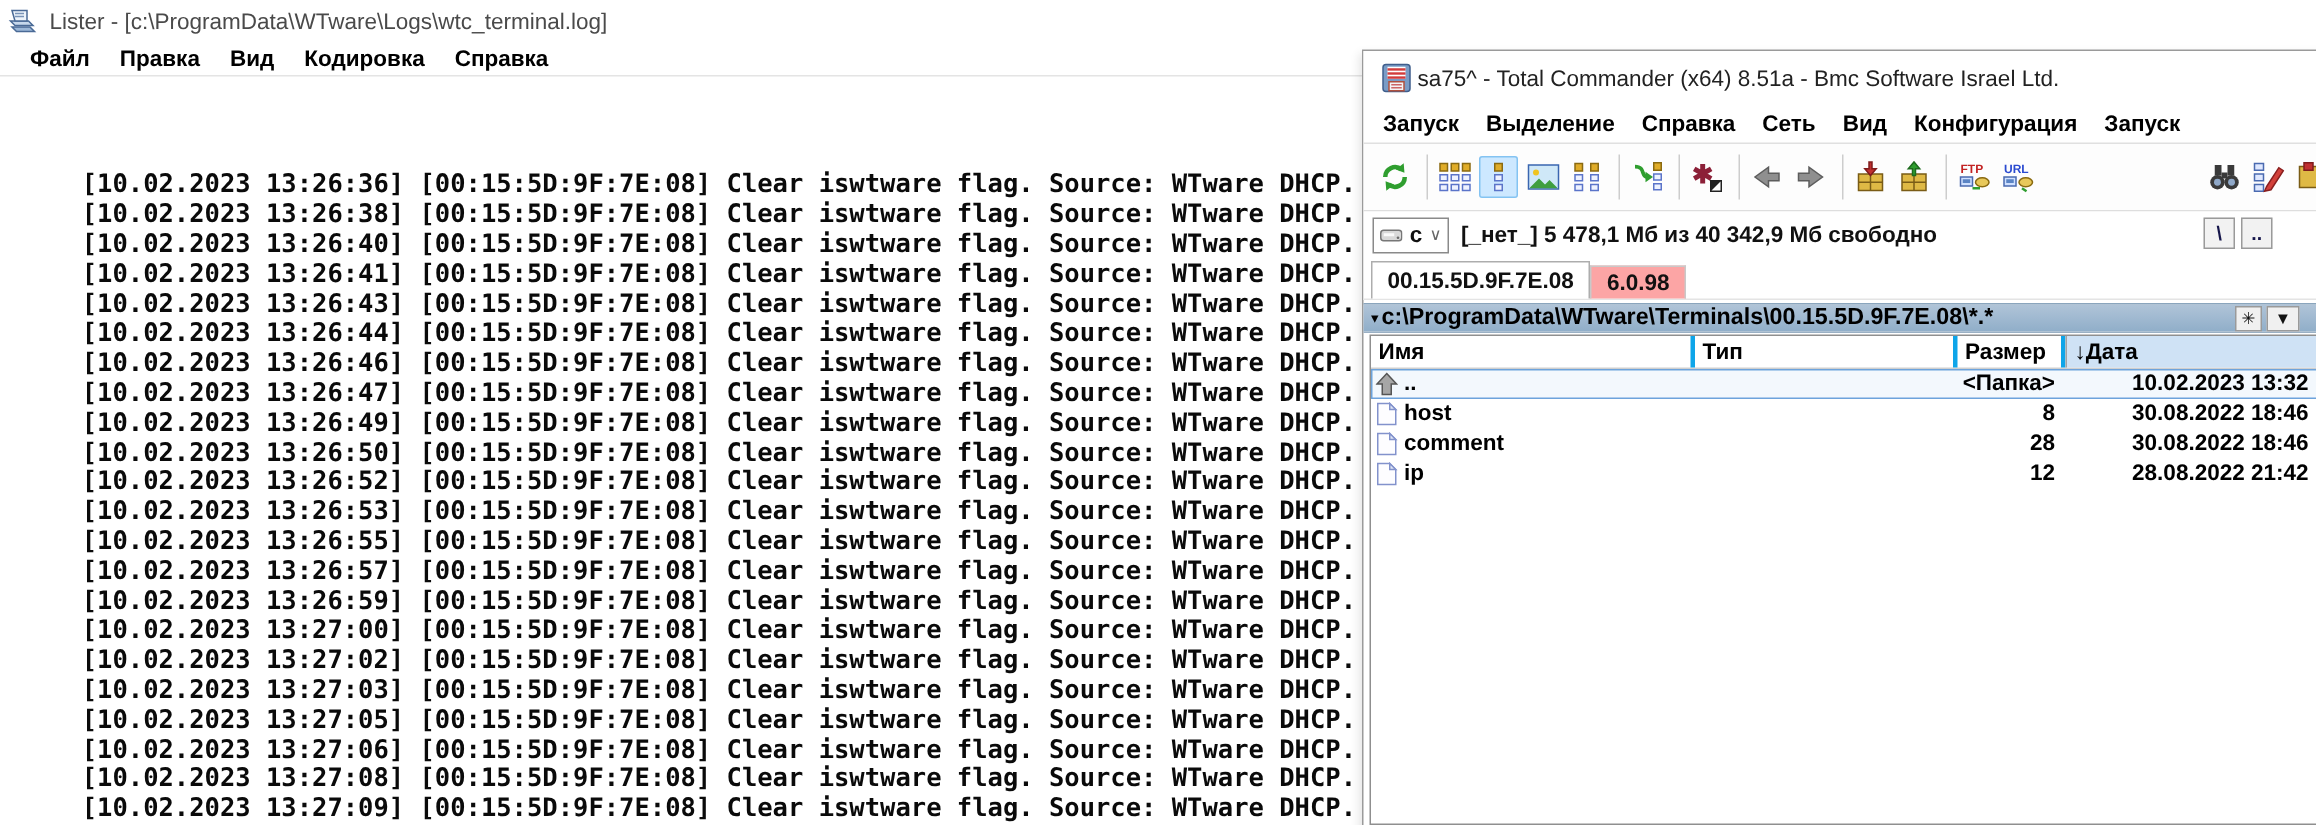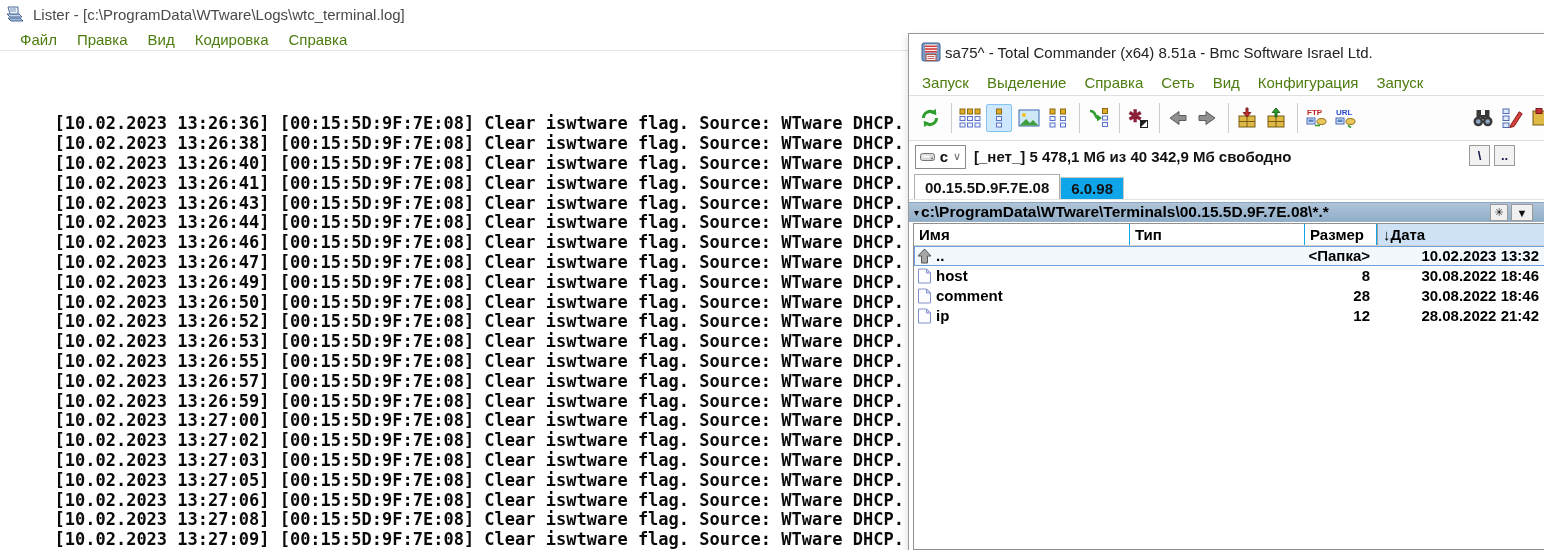--- a/index.html
+++ b/index.html
@@ -6,21 +6,21 @@
   html,body { background:#fff; }
   .stage { position:relative; width:1544px; height:550px; overflow:hidden;
            background:#fff; font-family:"Liberation Sans", sans-serif; }
 
   
   .lister { position:absolute; left:0; top:0; width:909px; height:550px; background:#fff;text-align:right; }
   .lister-titlebar { height:28px; display:flex; align-items:center; padding-left:5px; }
   .lister-title { font-size:15px; color:#4a4a4a; margin-left:8px; white-space:nowrap; }
   .lister-menubar { height:23px; display:flex; align-items:center; padding-left:10px;
                     border-bottom:1px solid #e4e4e4; }
-  .menu-item { font-size:15px; color:#4d7c0f; padding:0 10px; white-space:nowrap; cursor:default; }
+  .menu-item { font-size:15px; color:#000000; padding:0 10px; white-space:nowrap; cursor:default;font-weight:bold; }
   .lister-log { position:absolute; left:4px; top:55px; width:900px;
                 font-family:"DejaVu Sans Mono", monospace; font-weight:bold;
                 font-size:17px; line-height:19.8px; color:#0a0a0a; white-space:pre; }
 
   
   .tc { position:absolute; left:908px; top:33px; width:650px; height:530px;
         background:#fff; border:1px solid #9a9a9a; box-shadow:-2px 2px 6px rgba(0,0,0,.10); }
   .tc-titlebar { height:36px; display:flex; align-items:center; padding-left:12px; background:#fff; }
   .tc-title { font-size:15px; color:#222; margin-left:4px; white-space:nowrap; }
   .tc-menubar { height:26px; display:flex; align-items:center; padding-left:4px;
@@ -47,42 +47,42 @@
   .drive-info { font-size:15px; font-weight:bold; color:#111; margin-left:8px; white-space:nowrap; }
   .drive-btns { position:absolute; right:42px; top:4px; display:flex; gap:4px; }
   .sq-btn { width:21px; height:21px; border:1px solid #9a9a9a; background:#f2f2f2;
             font-size:13px; font-weight:bold; color:#15154a; display:flex; align-items:center;
             justify-content:center; }
 
   
   .tc-tabs { height:28px; display:flex; align-items:flex-end; padding-left:5px;
              border-bottom:1px solid #e4e4e4; background:#fff; }
   .tab { font-size:15px; font-weight:bold; color:#111; padding:2px 10px 3px 10px;
-         border:1px solid #c9c9c9; border-bottom:none; background:#0ea5e9; height:22px;
+         border:1px solid #c9c9c9; border-bottom:none; background:#fca5a5; height:22px;
          white-space:nowrap; }
   .tab.active { background:#fff; border-color:#adadad; height:25px; padding-top:4px; }
 
   
   .tc-pathbar { height:20px; margin:2px 0 0 0; background:linear-gradient(#b0c4d8,#90aec9);
                 border-top:1px solid #8aa5bd; border-bottom:1px solid #9ab0c4;
                 display:flex; align-items:center; padding-left:5px; position:relative; }
   .path-arrow { font-size:10px; color:#000; margin-right:2px; }
   .path-text { font-size:15.5px; font-weight:bold; color:#000; white-space:nowrap; }
   .path-btns { position:absolute; right:24px; top:1px; display:flex; gap:3px; }
   .path-btn { width:18px; height:17px; border:1px solid #9a9a9a; background:#f0f0f0;
               font-size:11px; color:#111; display:flex; align-items:center; justify-content:center; }
   .path-btn.wide { width:22px; }
 
   
   .tc-panel { position:absolute; left:4px; top:189px; width:633px; height:327px;
               border:1px solid #8f8f8f; background:#fff; }
   .cols { display:grid; grid-template-columns:216px 175px 72px 1fr; }
   .hdr { height:22px; border-bottom:1px solid #cfcfcf; }
   .hdr .cell { font-size:15px; font-weight:bold; color:#000; line-height:21px;
-               padding-left:5px; border-right:1px solid #0ea5e9; overflow:hidden; }
+               padding-left:5px; border-right:3px solid #0ea5e9; overflow:hidden; }
   .hdr .cell.date { background:#cfe2f5; border-right:none; border-left:1px solid #a3a3a3; }
   .file-row { height:20px; position:relative; }
   .file-row.cursor { outline:1px solid #6da3dc; outline-offset:-1px; background:#f3f8fd; }
   .file-row .cell { font-size:15px; font-weight:bold; color:#000; line-height:20px;
                     white-space:nowrap; overflow:hidden; }
   .cell.name { padding-left:3px; display:flex; align-items:center; gap:4px; }
   .cell.size { text-align:right; padding-right:7px; }
   .cell.date-val { text-align:right; padding-right:6px; }
   .ficon { width:15px; height:16px; flex:0 0 auto; }
   .file-row .updir-glyph, .file-row .doc-glyph { display:none; }

